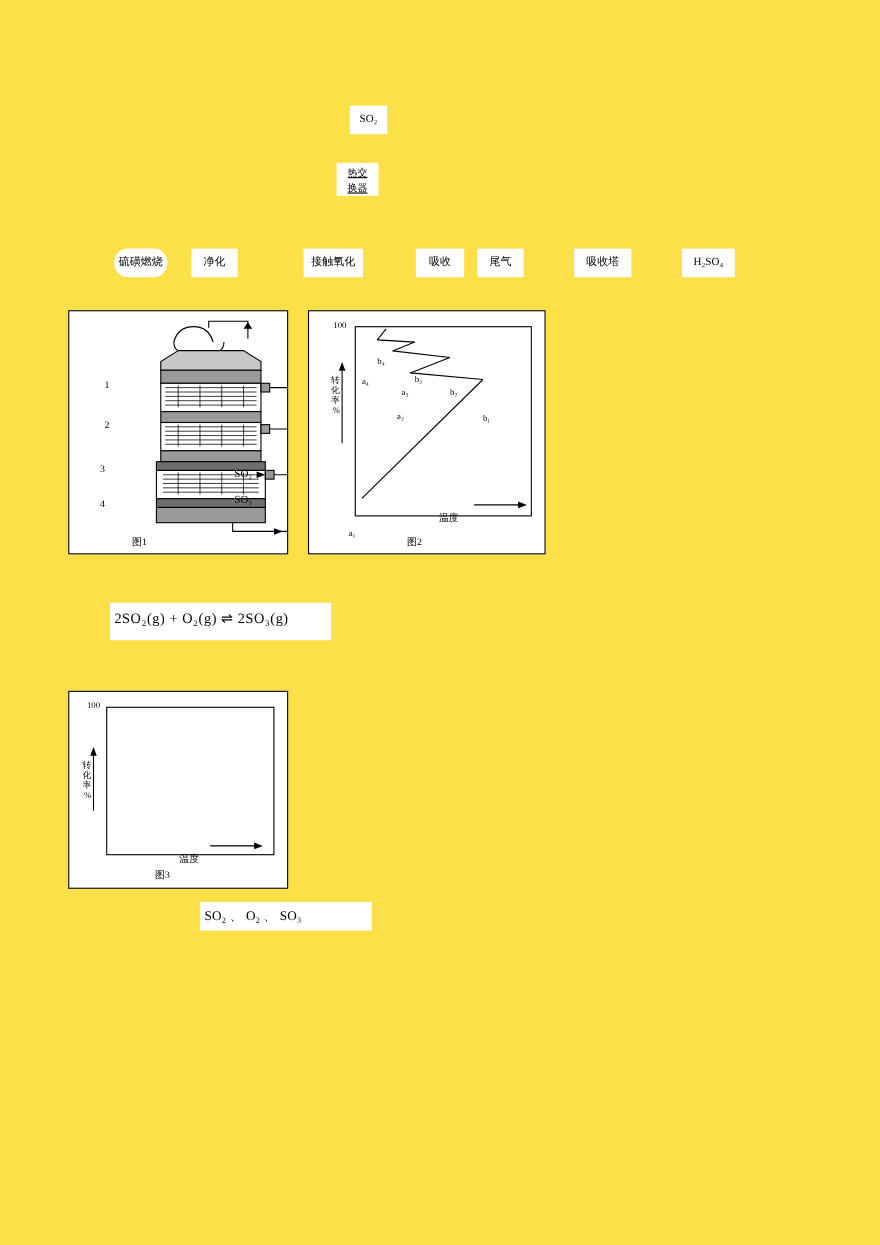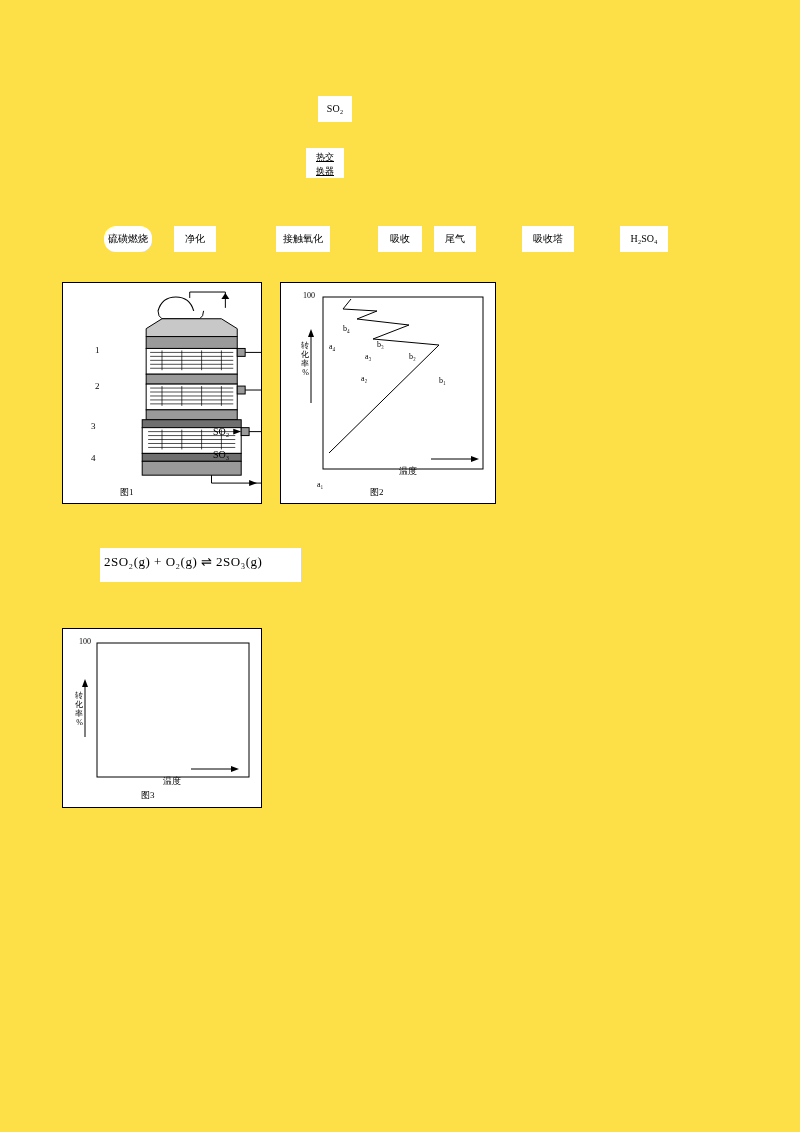--- a/index.html
+++ b/index.html
@@ -360,14 +360,17 @@
       <span style="display:block;white-space:pre-line;word-break:break-all;">转化率 %</span>
     </div>
     <div class="chart-axislabel" style="left:100px;top:146px;font-size:9px;">
       <span>温度</span>
     </div>
     <div class="cap" style="left:78px;top:160px;width:40px;">
       <span>图3</span>
     </div>
   </div>
 
+  <div class="white-block" id="bottom-strip">
+    <div id="bottom-text">SO₂ 、 O₂ 、 SO₃</div>
+  </div>
 
 </div>
 
 </body></html>

